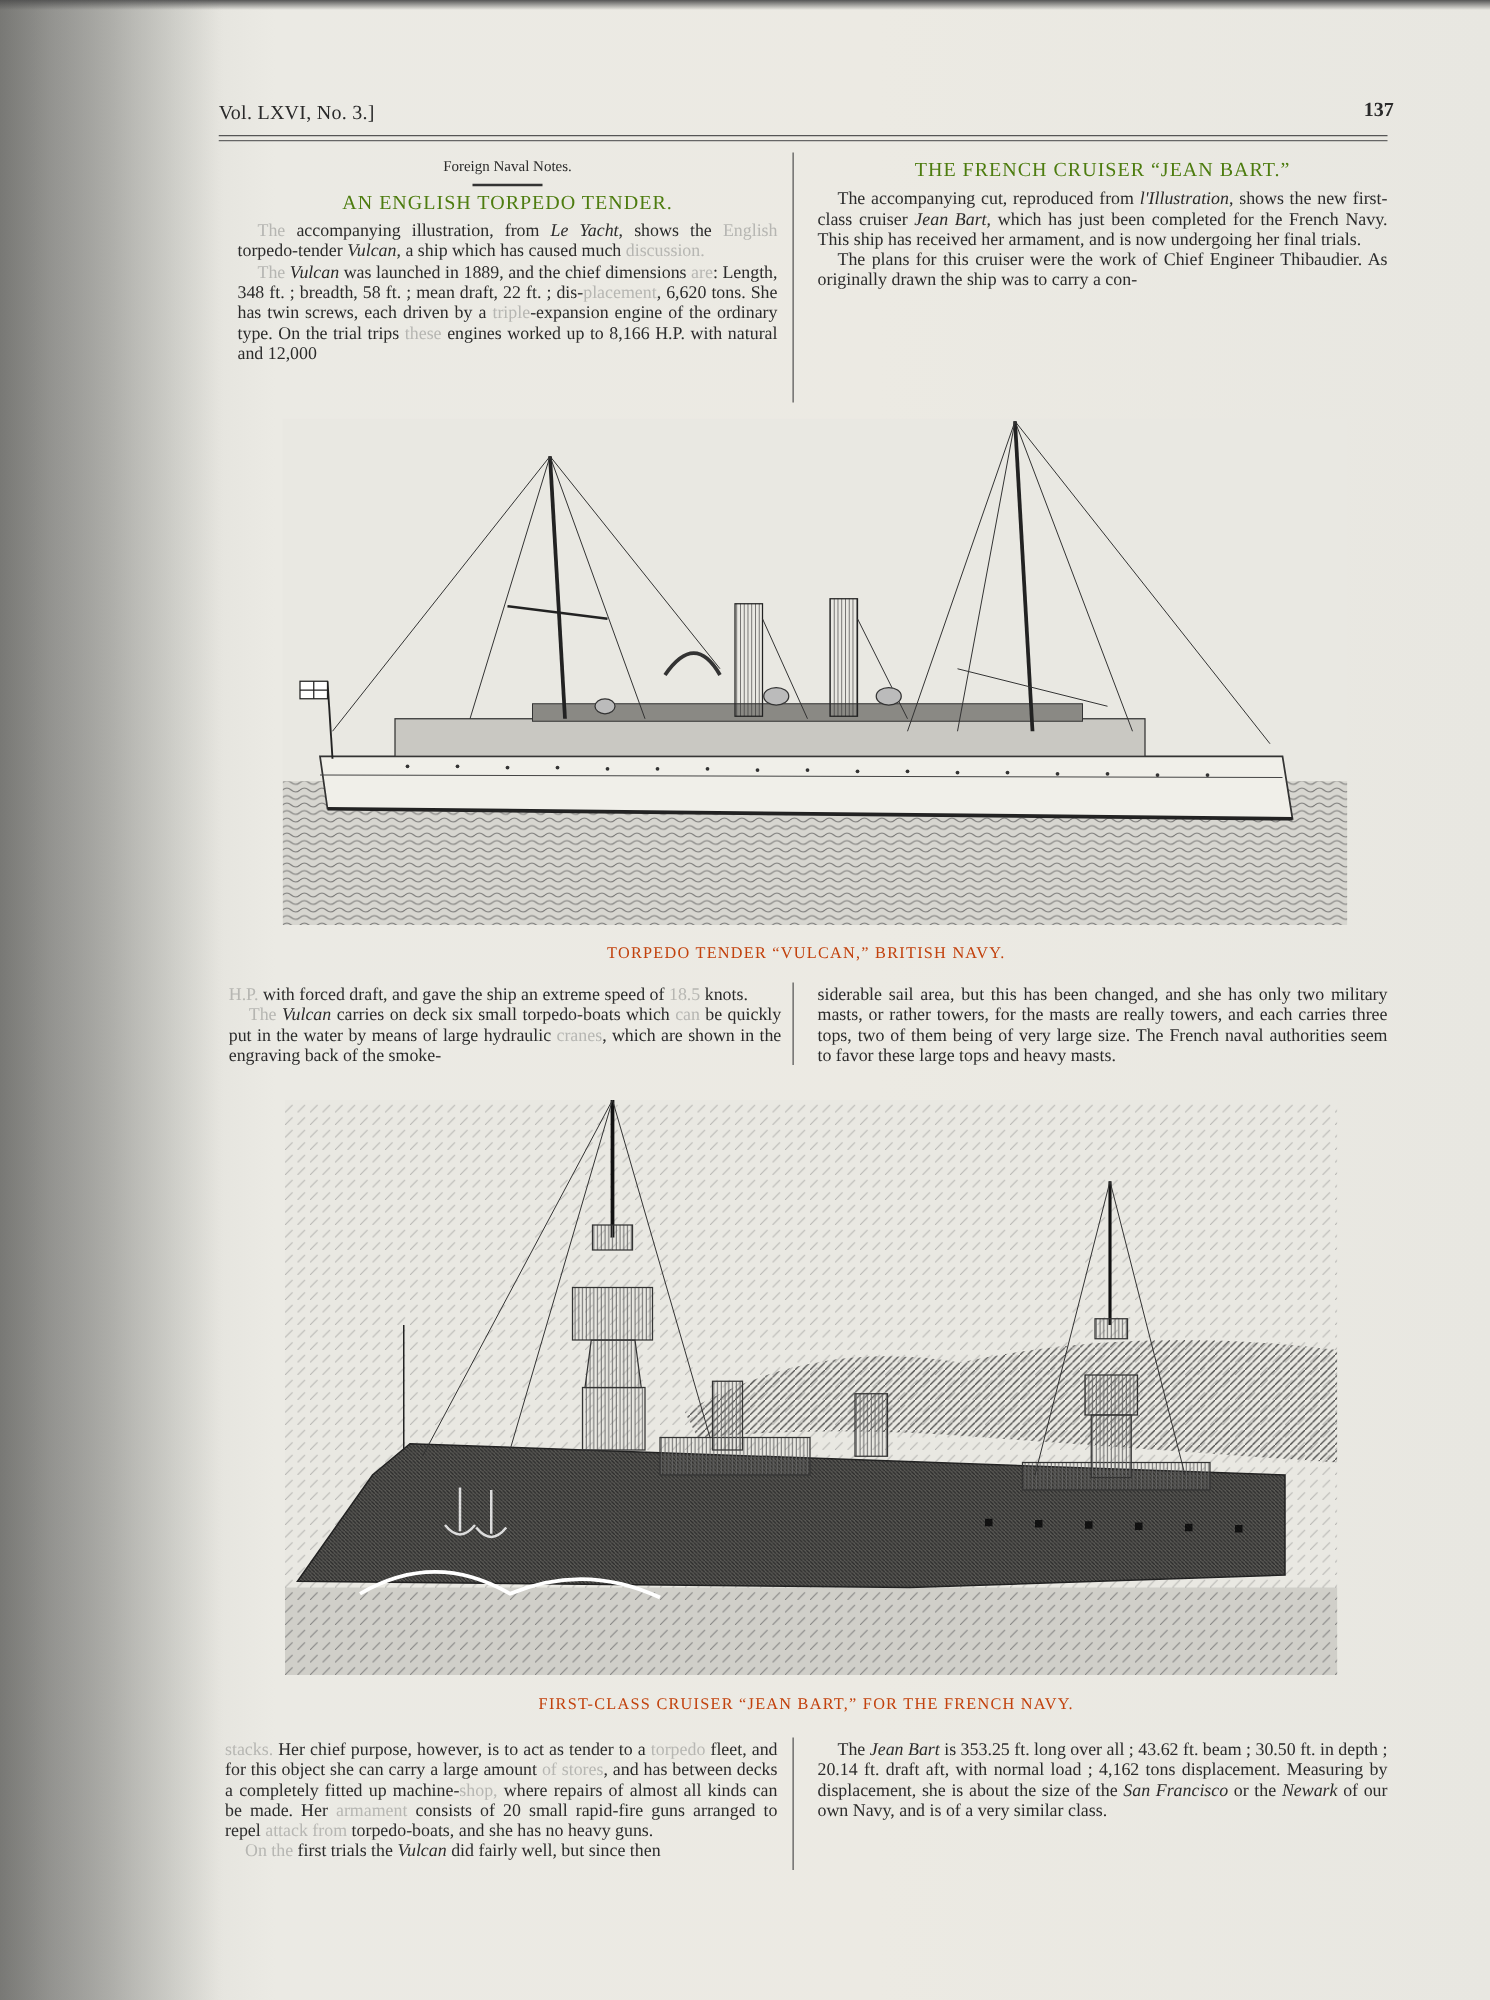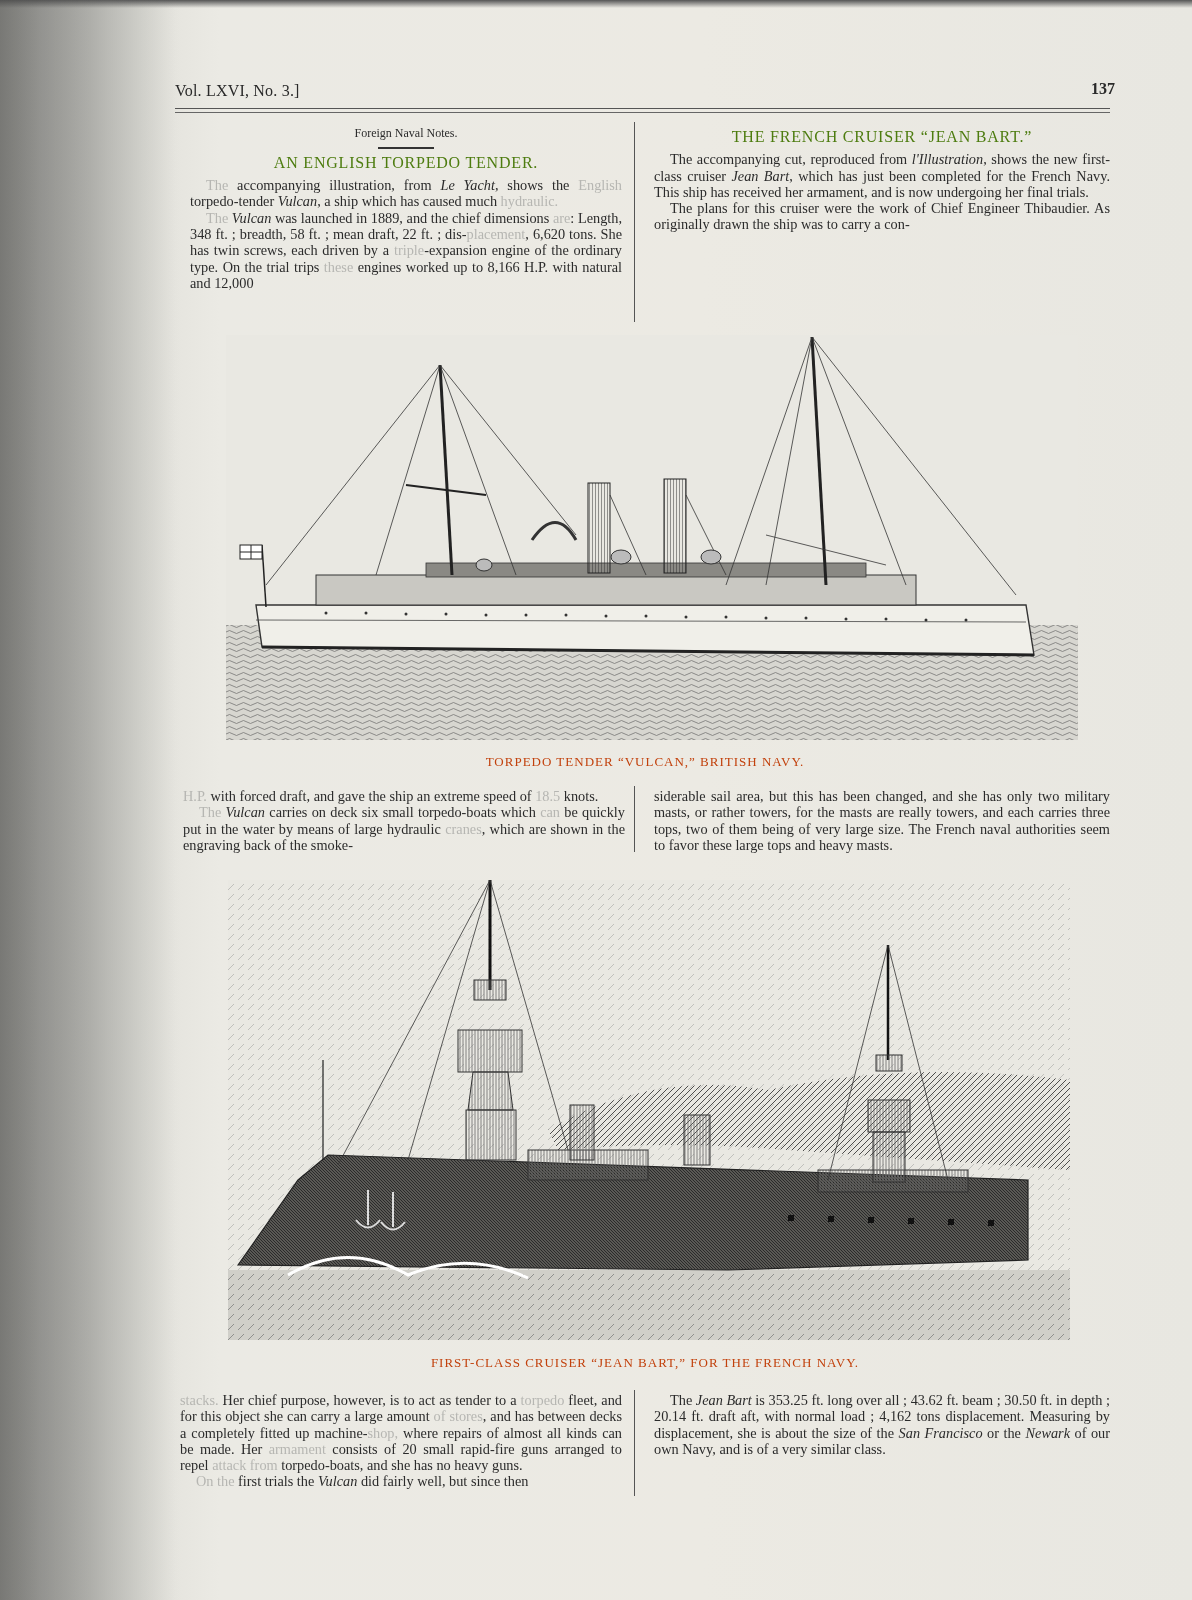--- a/index.html
+++ b/index.html
@@ -71,21 +71,21 @@
 <div class="running-head">
   <span class="rh-vol">Vol. LXVI, No. 3.]</span>
   <span class="rh-page">137</span>
 </div>
 <div class="rule-double"></div>
 
 <div class="col" style="left:190px; top:125px; width:432px;">
   <div class="sect-title">Foreign Naval Notes.</div>
   <div class="short-rule"></div>
   <div class="sect-head">AN ENGLISH TORPEDO TENDER.</div>
-  <p><span class="fade">The</span><span> accompanying illustration, from </span><i>Le Yacht</i><span>, shows the </span><span class="fade">English</span><span> torpedo-tender </span><i>Vulcan</i><span>, a ship which has caused much </span><span class="fade">hydraulic.</span></p>
+  <p><span class="fade">The</span><span> accompanying illustration, from </span><i>Le Yacht</i><span>, shows the </span><span class="fade">English</span><span> torpedo-tender </span><i>Vulcan</i><span>, a ship which has caused much </span><span class="fade">discussion.</span></p>
   <p><span class="fade">The </span><i>Vulcan</i><span> was launched in 1889, and the chief dimensions </span><span class="fade">are</span><span>: Length, 348 ft. ; breadth, 58 ft. ; mean draft, 22 ft. ; dis-</span><span class="fade">placement</span><span>, 6,620 tons. She has twin screws, each driven by a </span><span class="fade">triple</span><span>-expansion engine of the ordinary type. On the trial trips </span><span class="fade">these</span><span> engines worked up to 8,166 H.P. with natural and 12,000</span></p>
 </div>
 
 <div class="col-rule" style="left:634px; top:122px; height:200px;"></div>
 
 <div class="col" style="left:654px; top:125px; width:456px;">
   <div class="sect-head">THE FRENCH CRUISER “JEAN BART.”</div>
   <p><span>The accompanying cut, reproduced from </span><i>l'Illustration</i><span>, shows the new first-class cruiser </span><i>Jean Bart</i><span>, which has just been completed for the French Navy. This ship has received her armament, and is now undergoing her final trials.</span></p>
   <p>The plans for this cruiser were the work of Chief Engineer Thibaudier. As originally drawn the ship was to carry a con-</p>
 </div>

